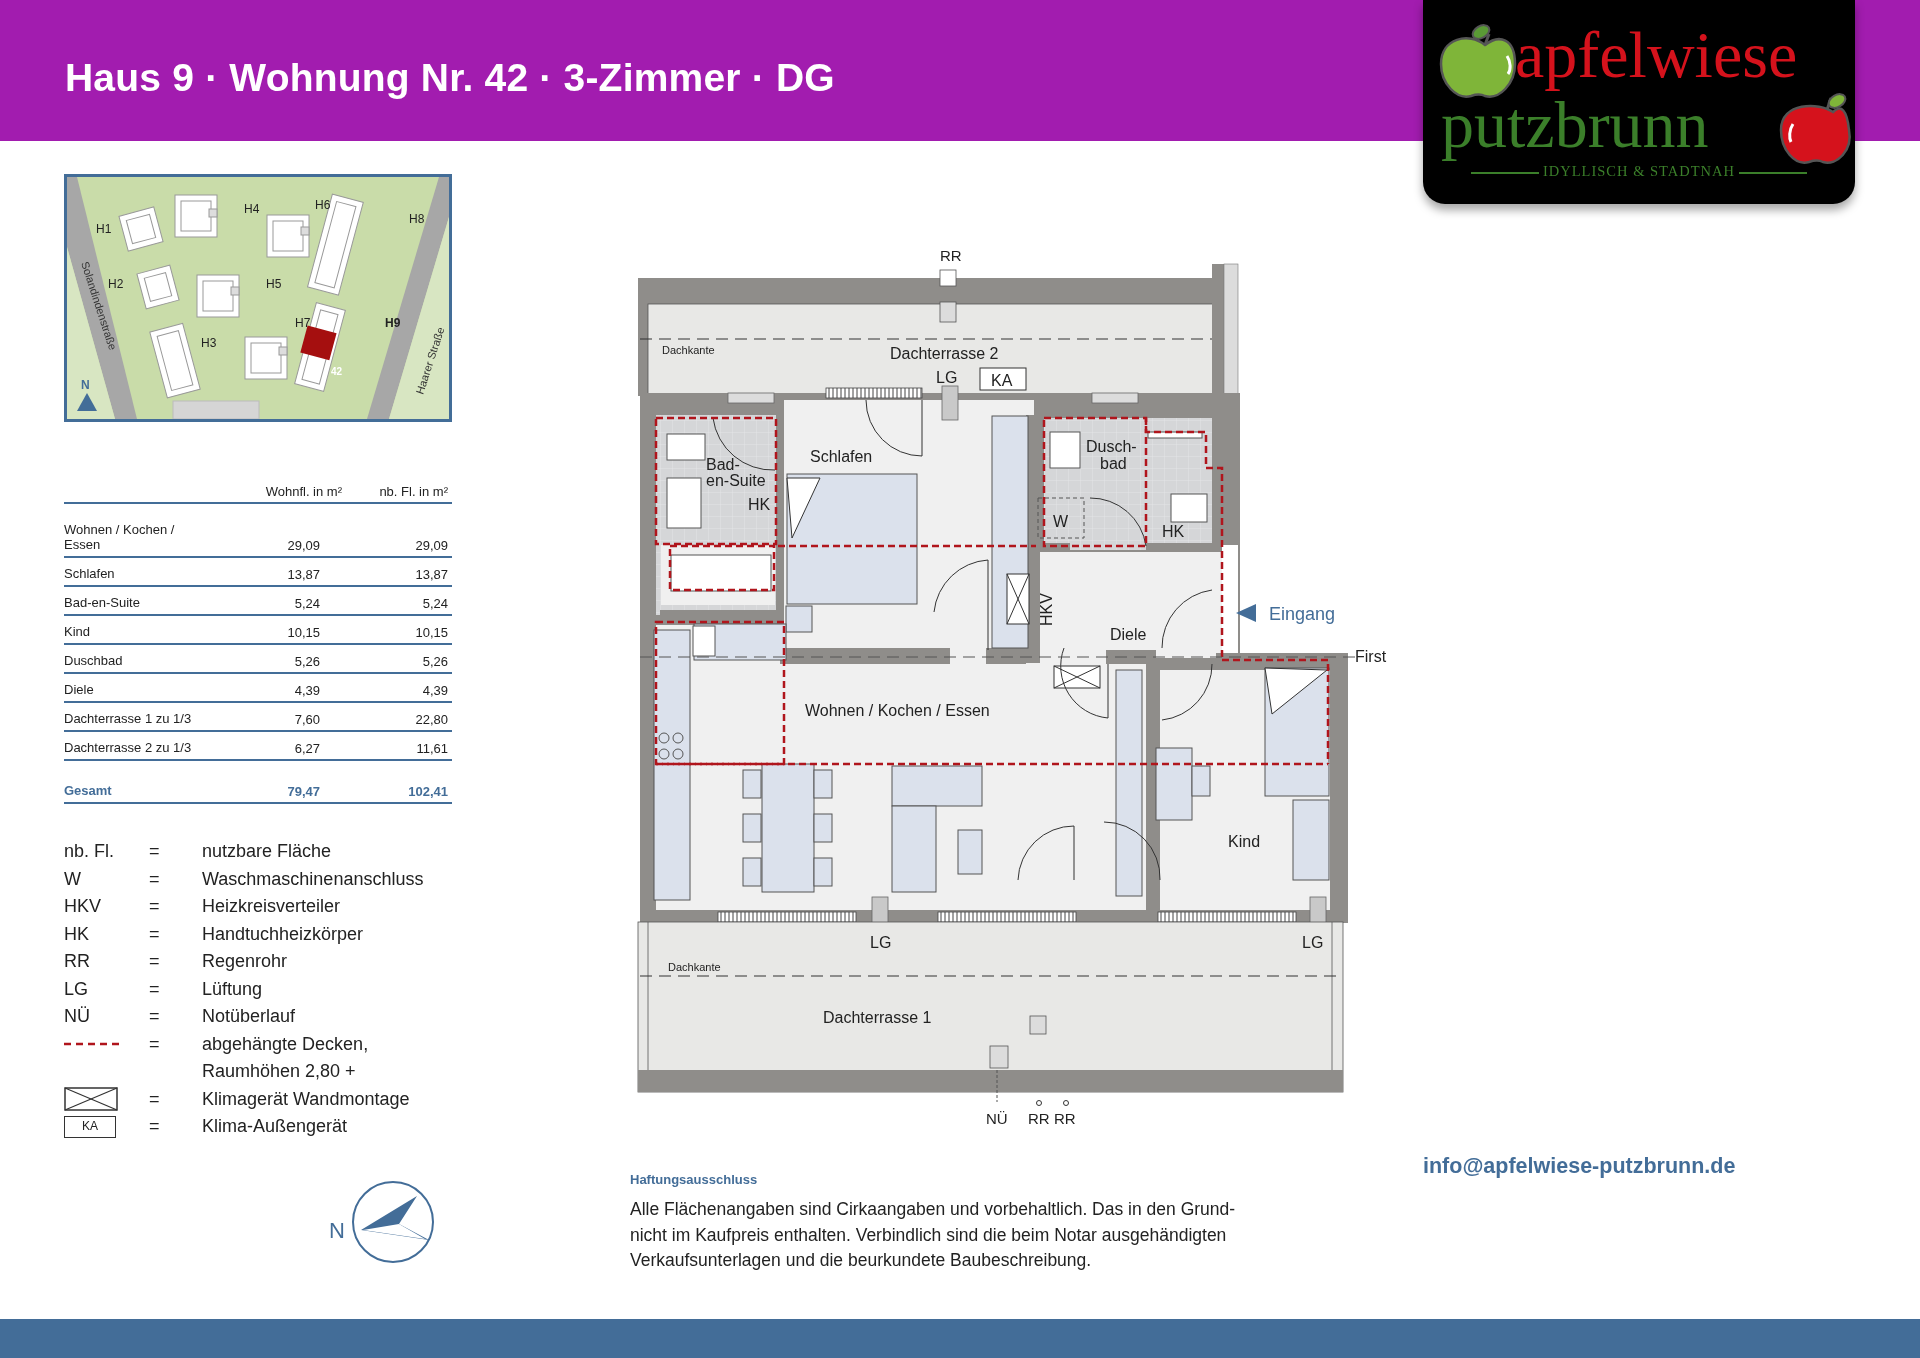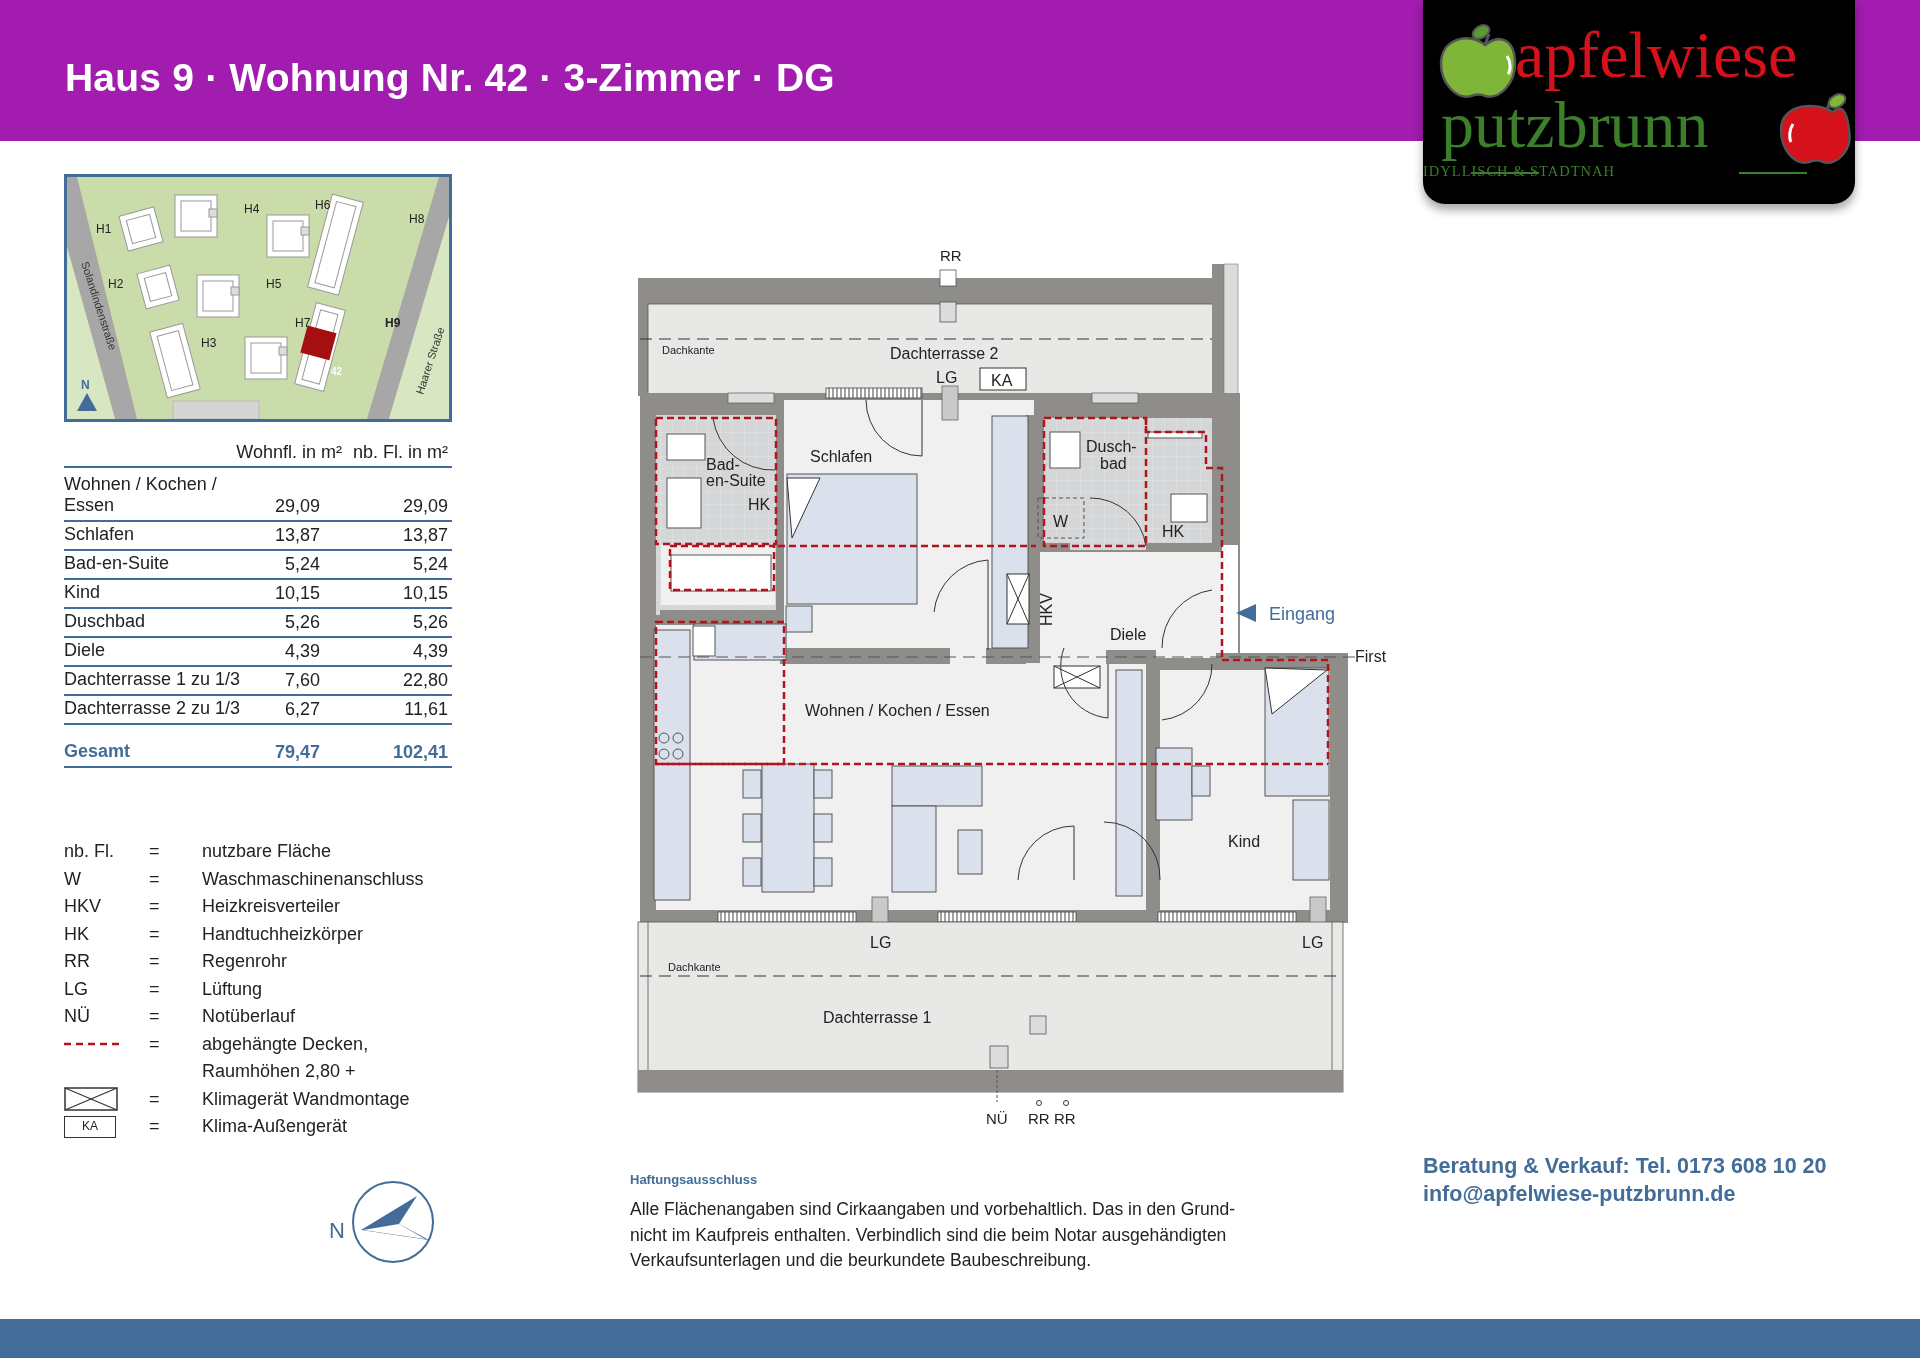--- a/index.html
+++ b/index.html
@@ -7,26 +7,26 @@
   body { position: relative; font-family: "Liberation Sans", sans-serif; color: #222; }
 
   .header-bar { position: absolute; left: 0; top: 0; width: 1920px; height: 141px; background: #a21caf; }
   .header-title { position: absolute; left: 65px; top: 56px; color: #fff; font-size: 39px; font-weight: bold; letter-spacing: 0.2px; font-family: "Liberation Sans", sans-serif; }
 
   .footer-bar { position: absolute; left: 0; top: 1319px; width: 1920px; height: 39px; background: #436d98; }
 
   .logo-card { position: absolute; left: 1423px; top: 0; width: 432px; height: 204px; background: #000000; border-radius: 0 0 22px 22px; box-shadow: 0 6px 10px rgba(0,0,0,0.35); }
   .logo-word1 { position: absolute; left: 92px; top: 22px; font-family: "Liberation Serif", serif; color: #d5121c; font-size: 66px; line-height: 1; }
   .logo-word2 { position: absolute; left: 18px; top: 92px; font-family: "Liberation Serif", serif; color: #3b7f2a; font-size: 66px; line-height: 1; }
-  .logo-tag { position: absolute; left: 0; top: 163px; width: 432px; font-family: "Liberation Serif", serif; color: #3b7f2a; font-size: 14.5px; letter-spacing: 1px; }
+  .logo-tag { position: absolute; left: 0; top: 163px; width: 432px; text-align: center; font-family: "Liberation Serif", serif; color: #3b7f2a; font-size: 14.5px; letter-spacing: 1px; }
   .logo-tag-line { position: absolute; top: 172px; height: 1.5px; background: #3b7f2a; }
 
   .sitemap { position: absolute; left: 64px; top: 174px; width: 388px; height: 248px; border: 3px solid #436d98; background: #c9dca9; overflow: hidden; }
 
-  .area-table { position: absolute; left: 64px; top: 440px; width: 388px; font-size: 18px; color: #222; }
+  .area-table { position: absolute; left: 64px; top: 476px; width: 388px; font-size: 13px; color: #222; }
   .area-table .row { display: flex; align-items: flex-end; border-bottom: 2px solid #436d98; height: 29px; padding-bottom: 3px; }
   .area-table .row.head { height: 28px; }
   .area-table .row.tall { height: 54px; align-items: flex-end; }
   .area-table .c1 { flex: 1; line-height: 1.2; }
   .area-table .c2 { width: 90px; text-align: right; padding-right: 20px; }
   .area-table .c3 { width: 112px; text-align: right; padding-right: 4px; }
   .area-table .head .c2 { width: 128px; padding-right: 8px; }
   .area-table .head .c3 { width: 102px; }
   .area-table .total { margin-top: 14px; color: #436d98; font-weight: bold; }
 
@@ -470,17 +470,16 @@
 <div class="disclaimer">
   <div class="d-title">Haftungsausschluss</div>
   <div class="d-text">
     <div>Alle Flächenangaben sind Cirkaangaben und vorbehaltlich. Das in den Grund-</div>
     <div>nicht im Kaufpreis enthalten. Verbindlich sind die beim Notar ausgehändigten</div>
     <div>Verkaufsunterlagen und die beurkundete Baubeschreibung.</div>
   </div>
 </div>
 
 <div class="contact">
-  <div class="c-line">Beratung &amp; Verkauf: Tel. 0173 608 10 20</div>
   <div class="c-line">info@apfelwiese-putzbrunn.de</div>
 </div>
 
 <div class="footer-bar"></div>
 
 </body></html>

